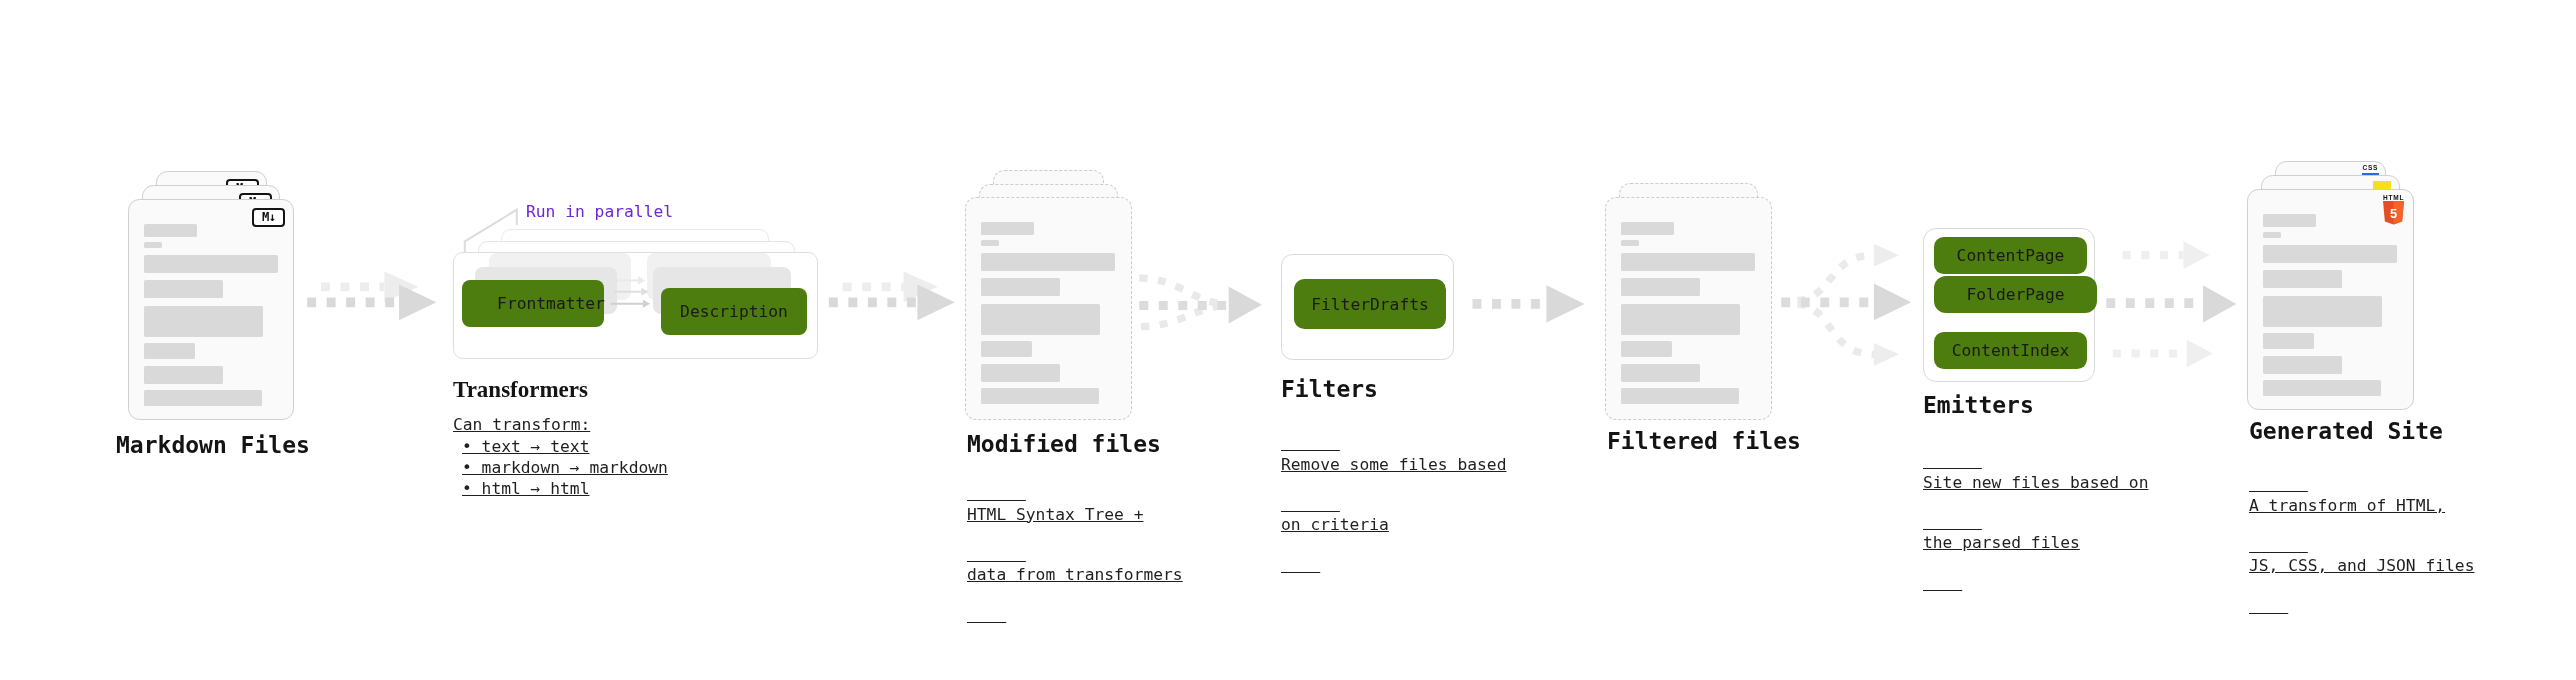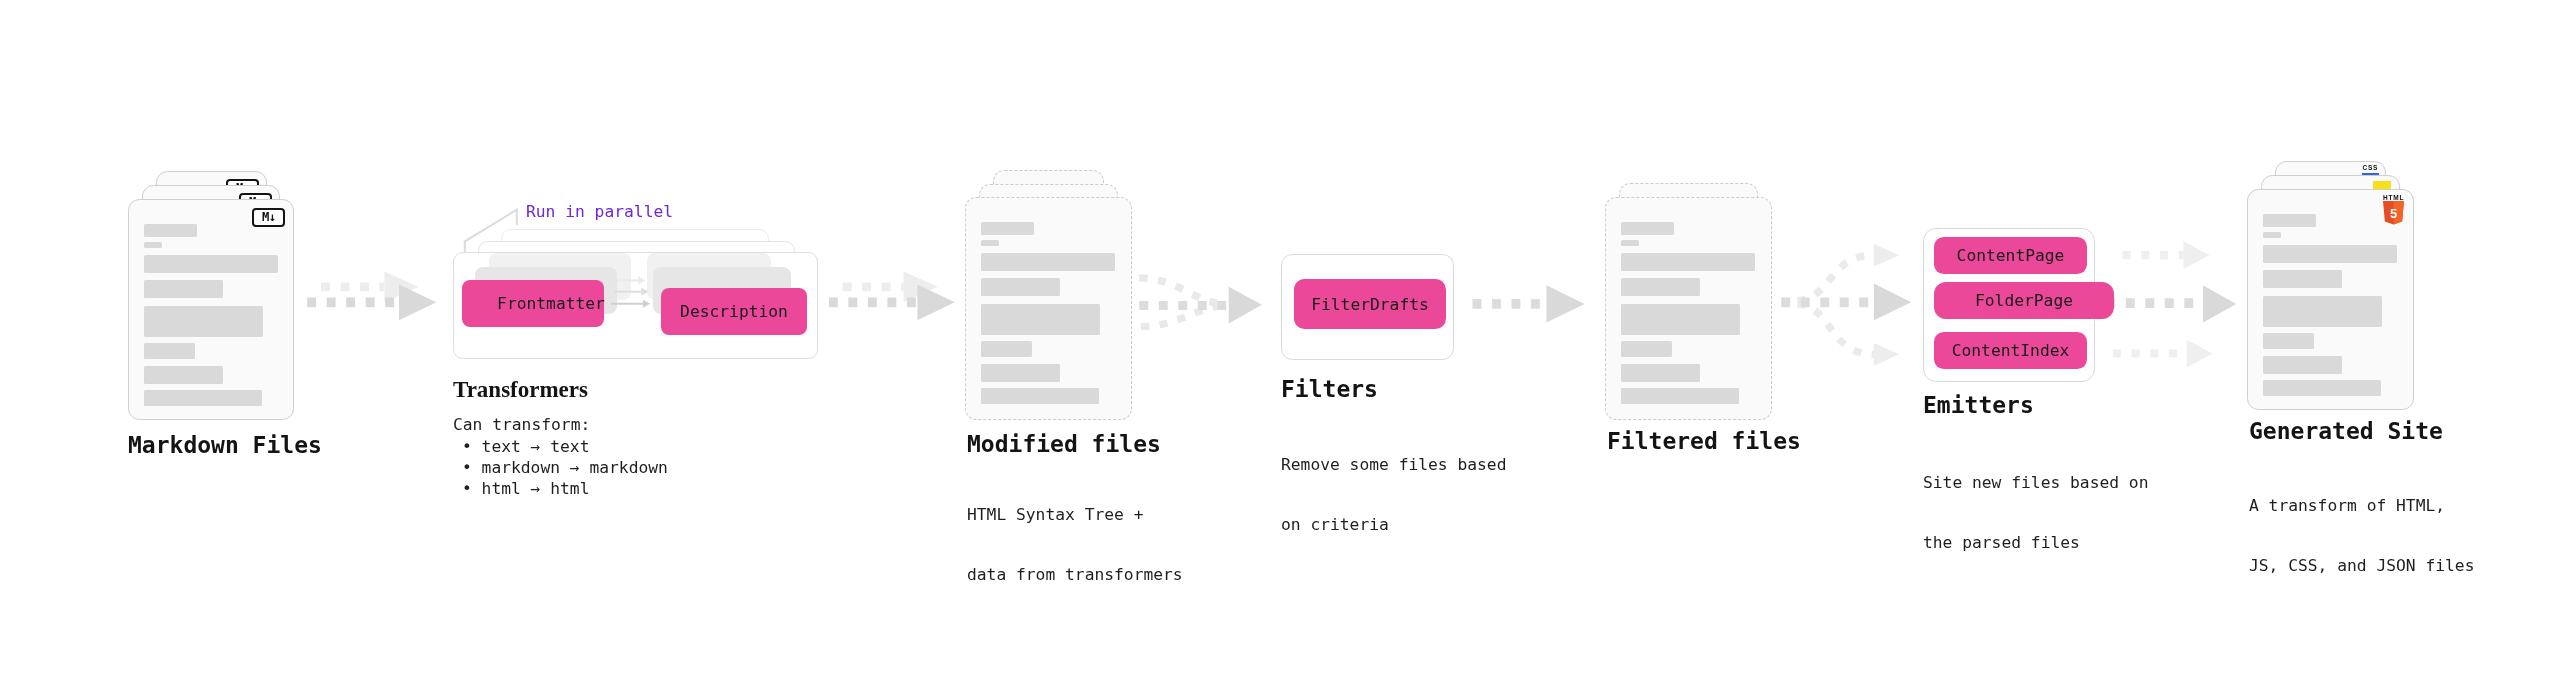--- a/index.html
+++ b/index.html
@@ -32,30 +32,30 @@
   .html5-icon { position:absolute; top:4.1px; right:9px; width:21px; text-align:center; }
   .html5-icon .word { font-size:6.5px; font-weight:bold; letter-spacing:0.8px; color:#111; line-height:7.3px; font-family:"Liberation Sans",sans-serif; }
   .css-icon { position:absolute; top:3.3px; right:6.5px; width:16.3px; text-align:center; }
   .css-icon .word { font-size:6.5px; font-weight:bold; letter-spacing:0.8px; color:#111; line-height:6.5px; font-family:"Liberation Sans",sans-serif; }
   .css-icon .bar-under { width:16.3px; height:3.3px; margin-top:0.8px; }
   .js-icon { position:absolute; top:4.9px; right:8.1px; width:18px; height:11.4px; }
 
   
   .frame { position:absolute; background:#ffffff; border:1.6px solid #dedede; border-radius:9.8px; }
   .pill {
-    position:absolute; background:#ec4899; border-radius:8.1px;
+    position:absolute; background:#4d7c0f; border-radius:8.1px;
     display:flex; align-items:center; justify-content:center;
     font-size:16.3px; color:#1a1a1a; white-space:nowrap;
   }
   .pill.ghost1 { background:#e6e6e6; }
   .pill.ghost2 { background:#f1f1f1; }
 
   
   .title { position:absolute; font-size:23px; font-weight:bold; color:#141414; white-space:nowrap; }
-  .body-text { position:absolute; font-size:16.3px; color:#1f1f1f; line-height:21px; white-space:pre; }
+  .body-text { position:absolute; font-size:16.3px; color:#1f1f1f; line-height:21px; white-space:pre;text-decoration:underline; }
   .annotation { position:absolute; font-size:16.3px; color:#6d28d9; white-space:nowrap; }
 </style>
 </head>
 <body>
 
 <div id="canvas">
 
   <svg class="layer" width="2576" height="681" viewBox="0 0 3170 838">
 
     <g>
@@ -124,21 +124,21 @@
       <div class="md-icon" style="top:8.1px; right:8.1px;">M↓</div>
     <div class="bar" style="top: 24.4px; width: 53px; height: 12.2px;"></div>
         <div class="bar" style="top: 42px; width: 18.7px; height: 5.7px;"></div>
         <div class="bar" style="top: 55px; width: 134px; height: 18px;"></div>
         <div class="bar" style="top: 80px; width: 79px; height: 18px;"></div>
         <div class="bar" style="top: 106px; width: 119px; height: 31px;"></div>
         <div class="bar" style="top: 143px; width: 51px; height: 16.3px;"></div>
         <div class="bar" style="top: 166px; width: 79px; height: 18px;"></div>
         <div class="bar" style="top: 190px; width: 118px; height: 16.3px;"></div>
       </div>
-    <div class="title" style="left:128px; top:432px;">Markdown Files</div>
+    <div class="title" style="left:116px; top:432px;">Markdown Files</div>
   </div>
 
   <div>
     <div class="annotation" style="left:526px; top:202px;">Run in parallel</div>
 
     <div class="frame" style="left:501px; top:229px; width:268px; height:104px; border-color:#eaeaea;"></div>
     <div class="frame" style="left:478px; top:241px; width:317px; height:106px; border-color:#e4e4e4;"></div>
     <div class="frame" style="left:453px; top:252px; width:365px; height:107px; border-color:#dedede;"></div>
 
     <div class="pill ghost2" style="left:489px; top:253px; width:142px; height:47px;"></div>
@@ -206,21 +206,21 @@
         <div class="bar" style="top: 143px; width: 51px; height: 16.3px;"></div>
         <div class="bar" style="top: 166px; width: 79px; height: 18px;"></div>
         <div class="bar" style="top: 190px; width: 118px; height: 16.3px;"></div>
       </div>
     <div class="title" style="left:1607px; top:428px;">Filtered files</div>
   </div>
 
   <div>
     <div class="frame" style="left:1923px; top:228px; width:172px; height:154px; border-radius:13px; border-color:#d9d9d9;"></div>
     <div class="pill" style="left:1934px; top:237px; width:153px; height:37px; border-radius:9.8px;">ContentPage</div>
-    <div class="pill" style="left:1934px; top:282px; width:180px; height:37px; border-radius:12px;">FolderPage</div>
+    <div class="pill" style="left:1934px; top:276px; width:163px; height:37px; border-radius:12px;">FolderPage</div>
     <div class="pill" style="left:1934px; top:332px; width:153px; height:37px; border-radius:9.8px;">ContentIndex</div>
     <div class="title" style="left:1923px; top:392px;">Emitters</div>
     <div class="body-text" style="left:1923px; top:432px; line-height:20.3px;">
       <div>Site new files based on</div>
       <div>the parsed files</div>
     </div>
   </div>
 
   <div>
     <div class="file-card" style="left:2275px; top:161px; width:111px; height:221px;">

